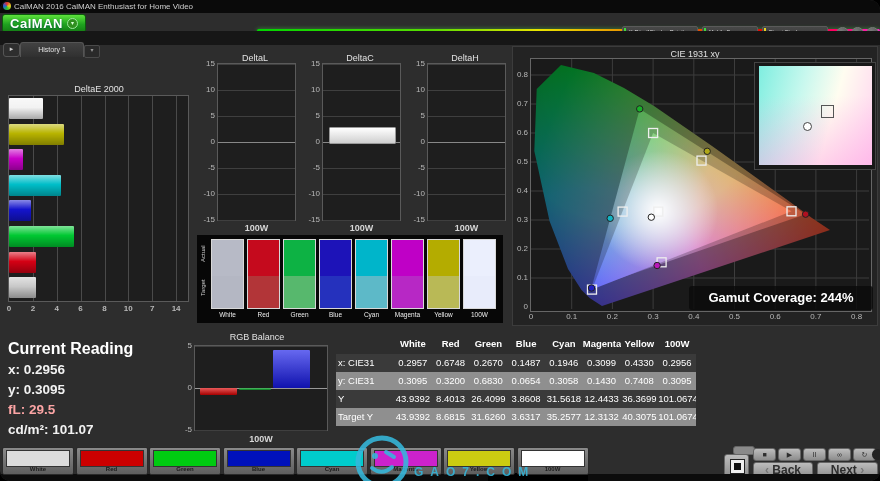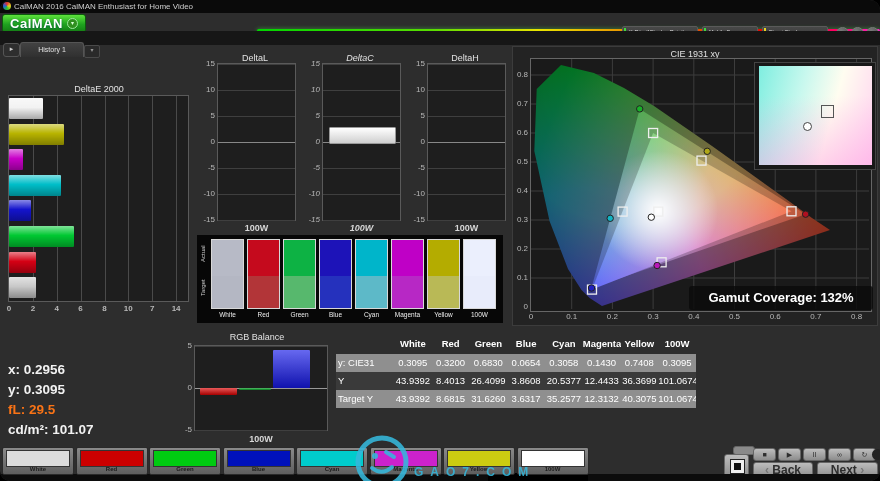--- a/index.html
+++ b/index.html
@@ -163,21 +163,21 @@
         </div>
         <div class="tick" style="left:0;top:6.0px;width:14px;text-align:right;">15</div>
         <div class="tick" style="left:0;top:32.0px;width:14px;text-align:right;">10</div>
         <div class="tick" style="left:0;top:58.0px;width:14px;text-align:right;">5</div>
         <div class="tick" style="left:0;top:84.0px;width:14px;text-align:right;">0</div>
         <div class="tick" style="left:0;top:110.0px;width:14px;text-align:right;">-5</div>
         <div class="tick" style="left:0;top:136.0px;width:14px;text-align:right;">-10</div>
         <div class="tick" style="left:0;top:162.0px;width:14px;text-align:right;">-15</div>
         <div class="xlabel" style="left:16px;top:170px;width:79px;">100W</div>
       </div>
-      <div style="position:absolute;left:109px;top:0;width:96px;height:182px;font-style:italic;">
+      <div style="position:absolute;left:109px;top:0;width:96px;height:182px;">
         <div class="panel-title" style="position:absolute;left:14px;top:0;width:80px;">DeltaC</div>
         <div class="plot" style="left:16px;top:10px;width:79px;height:158px;">
           <div class="gridh" style="top:0.0px;"></div>
           <div class="gridh" style="top:26.0px;"></div>
           <div class="gridh" style="top:52.0px;"></div>
           <div class="gridh" style="top:78.0px;background:#888;"></div>
           <div class="gridh" style="top:104.0px;"></div>
           <div class="gridh" style="top:130.0px;"></div>
           <div class="gridh" style="top:156.0px;"></div>
           <div class="bar" style="left:6px;width:65px;top:63.4px;height:14.6px;background:linear-gradient(180deg,#ffffff,#cfcfcf);border:1px solid #999;"></div>
@@ -372,28 +372,29 @@
         <div class="tick" style="left:0;top:52.0px;width:15px;text-align:right;">0.7</div>
         <div class="tick" style="left:0;top:23.0px;width:15px;text-align:right;">0.8</div>
       </div>
     <div id="cie-inset">
       <div class="grad"></div>
       <div class="inset-square" style="left:55%;top:40%;"></div>
       <div class="inset-circle" style="left:40%;top:56%;"></div>
     </div>
     <div id="gamut-box">
       <span>Gamut Coverage:</span>
-      <span>132%</span>
-    </div>
-  </div>
-
+      <span>244%</span>
+    </div>
+  </div>
+
+  <div class="abs" style="left:8px;top:340px;font-size:16px;font-weight:bold;color:#fff;">Current Reading</div>
   <div class="abs" id="reading-lines" style="left:8px;top:362px;width:170px;">
       <div style="position:absolute;left:0;top:0px;font-size:13.5px;font-weight:bold;color:#f2f2f2;">x: 0.2956</div>
       <div style="position:absolute;left:0;top:20px;font-size:13.5px;font-weight:bold;color:#f2f2f2;">y: 0.3095</div>
-      <div style="position:absolute;left:0;top:40px;font-size:13.5px;font-weight:bold;color:#f97316;">fL: 29.5</div>
+      <div style="position:absolute;left:0;top:40px;font-size:13.5px;font-weight:bold;color:#fca5a5;">fL: 29.5</div>
       <div style="position:absolute;left:0;top:60px;font-size:13.5px;font-weight:bold;color:#f2f2f2;">cd/m²: 101.07</div>
     </div>
 
   <div class="abs" id="rgb-panel" style="left:182px;top:332px;width:150px;height:115px;">
     <div class="panel-title">RGB Balance</div>
     <div class="plot" id="rgb-plot" style="left:12px;top:13px;width:134px;height:86px;">
         <div class="gridh" style="top:0.0px;"></div>
         <div class="gridh" style="top:42.0px;background:#999;"></div>
         <div class="gridh" style="top:84.0px;"></div>
         <div class="bar" style="left:5px;width:37px;top:42.0px;height:6.7px;background:linear-gradient(180deg,rgba(255,255,255,.35),rgba(0,0,0,.25)),#dd0000;"></div>
@@ -413,38 +414,49 @@
         <div class="tcell lbl"></div>
         <div class="tcell">White</div>
         <div class="tcell">Red</div>
         <div class="tcell">Green</div>
         <div class="tcell">Blue</div>
         <div class="tcell">Cyan</div>
         <div class="tcell">Magenta</div>
         <div class="tcell">Yellow</div>
         <div class="tcell">100W</div>
       </div>
+      <div class="trow dark">
+        <div class="tcell lbl">x: CIE31</div>
+        <div class="tcell">0.2957</div>
+        <div class="tcell">0.6748</div>
+        <div class="tcell">0.2670</div>
+        <div class="tcell">0.1487</div>
+        <div class="tcell">0.1946</div>
+        <div class="tcell">0.3099</div>
+        <div class="tcell">0.4330</div>
+        <div class="tcell">0.2956</div>
+      </div>
       <div class="trow light">
         <div class="tcell lbl">y: CIE31</div>
         <div class="tcell">0.3095</div>
         <div class="tcell">0.3200</div>
         <div class="tcell">0.6830</div>
         <div class="tcell">0.0654</div>
         <div class="tcell">0.3058</div>
         <div class="tcell">0.1430</div>
         <div class="tcell">0.7408</div>
         <div class="tcell">0.3095</div>
       </div>
       <div class="trow dark">
         <div class="tcell lbl">Y</div>
         <div class="tcell">43.9392</div>
         <div class="tcell">8.4013</div>
         <div class="tcell">26.4099</div>
         <div class="tcell">3.8608</div>
-        <div class="tcell">20.5377</div>
+        <div class="tcell">31.5618</div>
         <div class="tcell">12.4433</div>
         <div class="tcell">36.3699</div>
         <div class="tcell">101.0674</div>
       </div>
       <div class="trow light">
         <div class="tcell lbl">Target Y</div>
         <div class="tcell">43.9392</div>
         <div class="tcell">8.6815</div>
         <div class="tcell">31.6260</div>
         <div class="tcell">3.6317</div>

